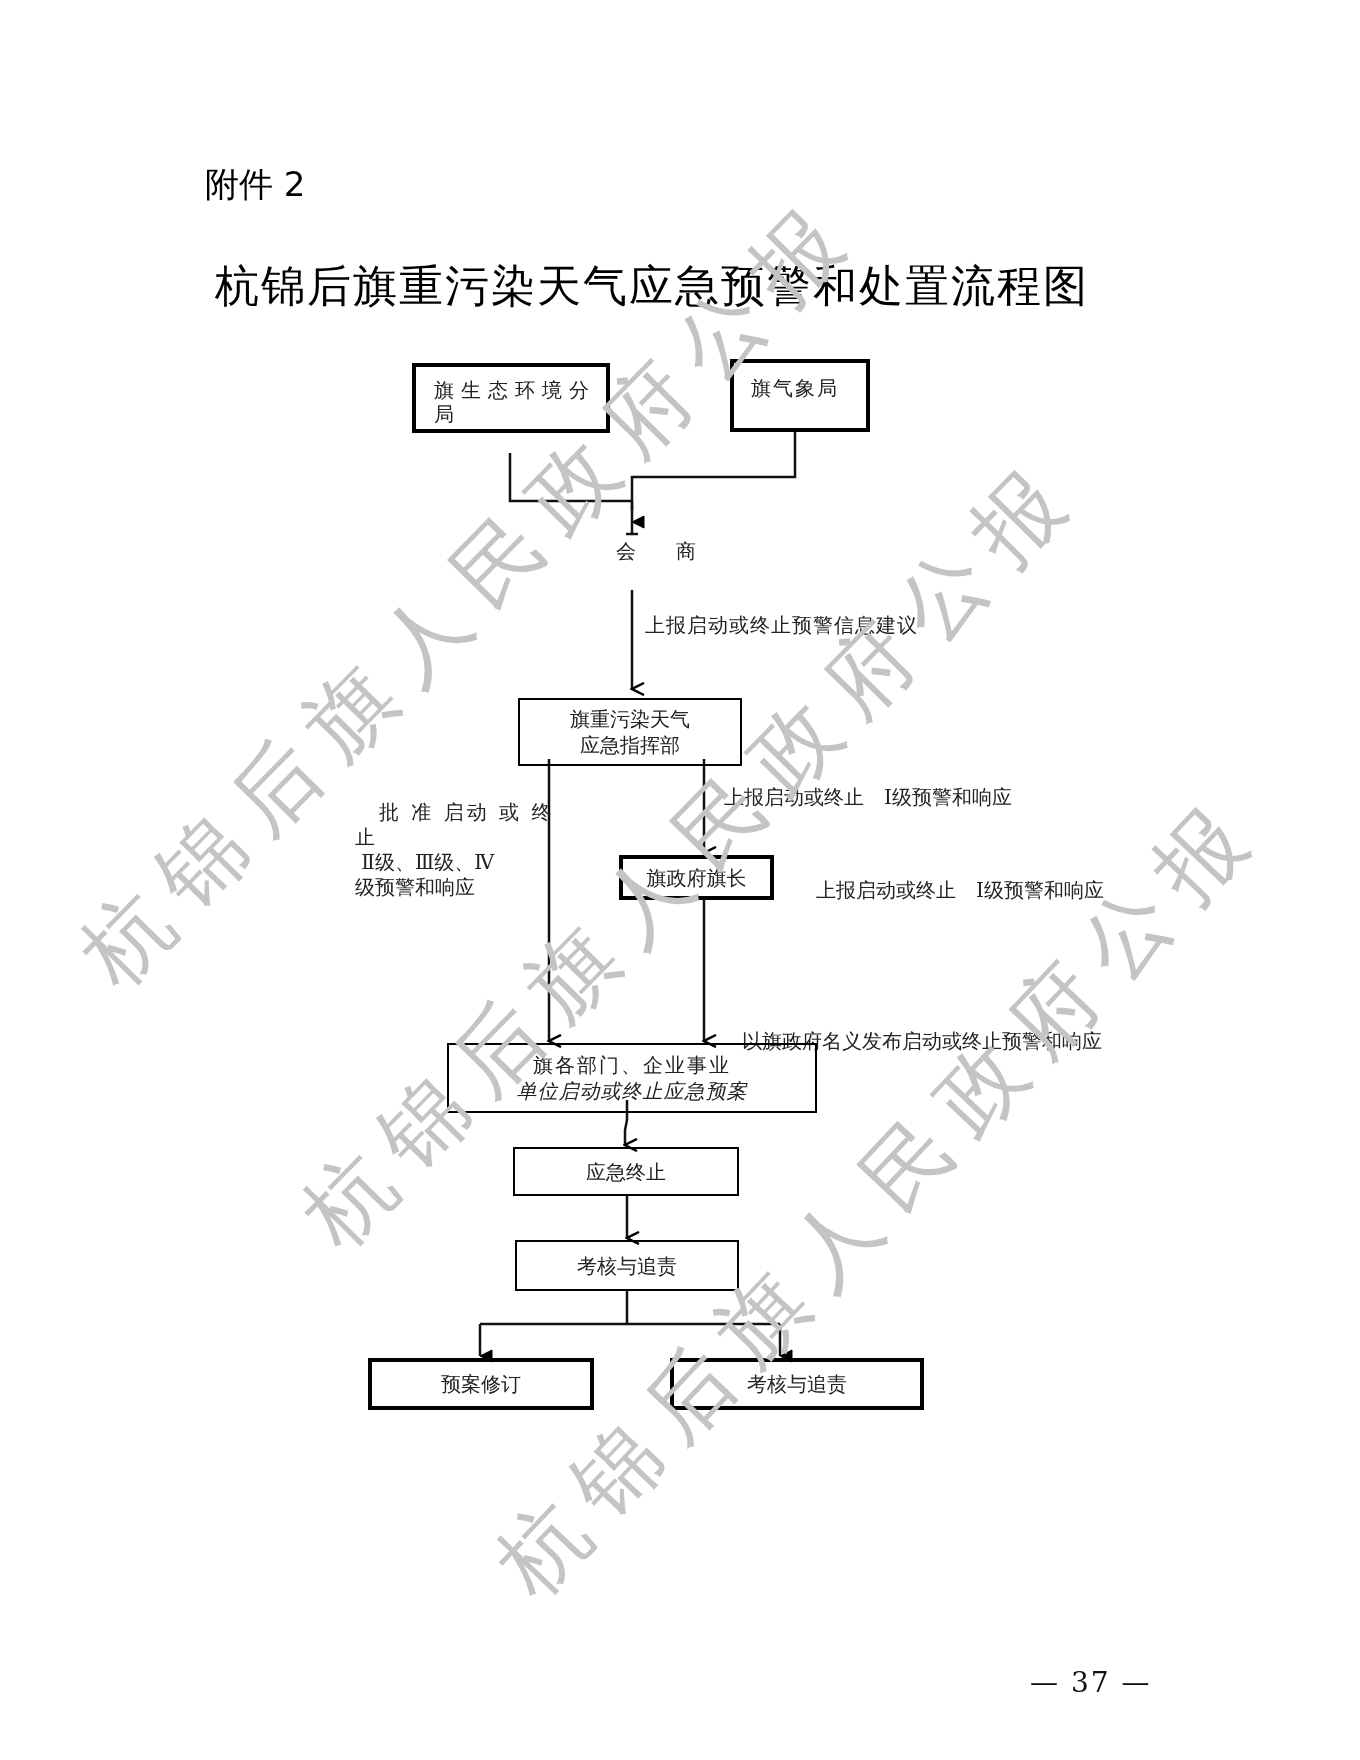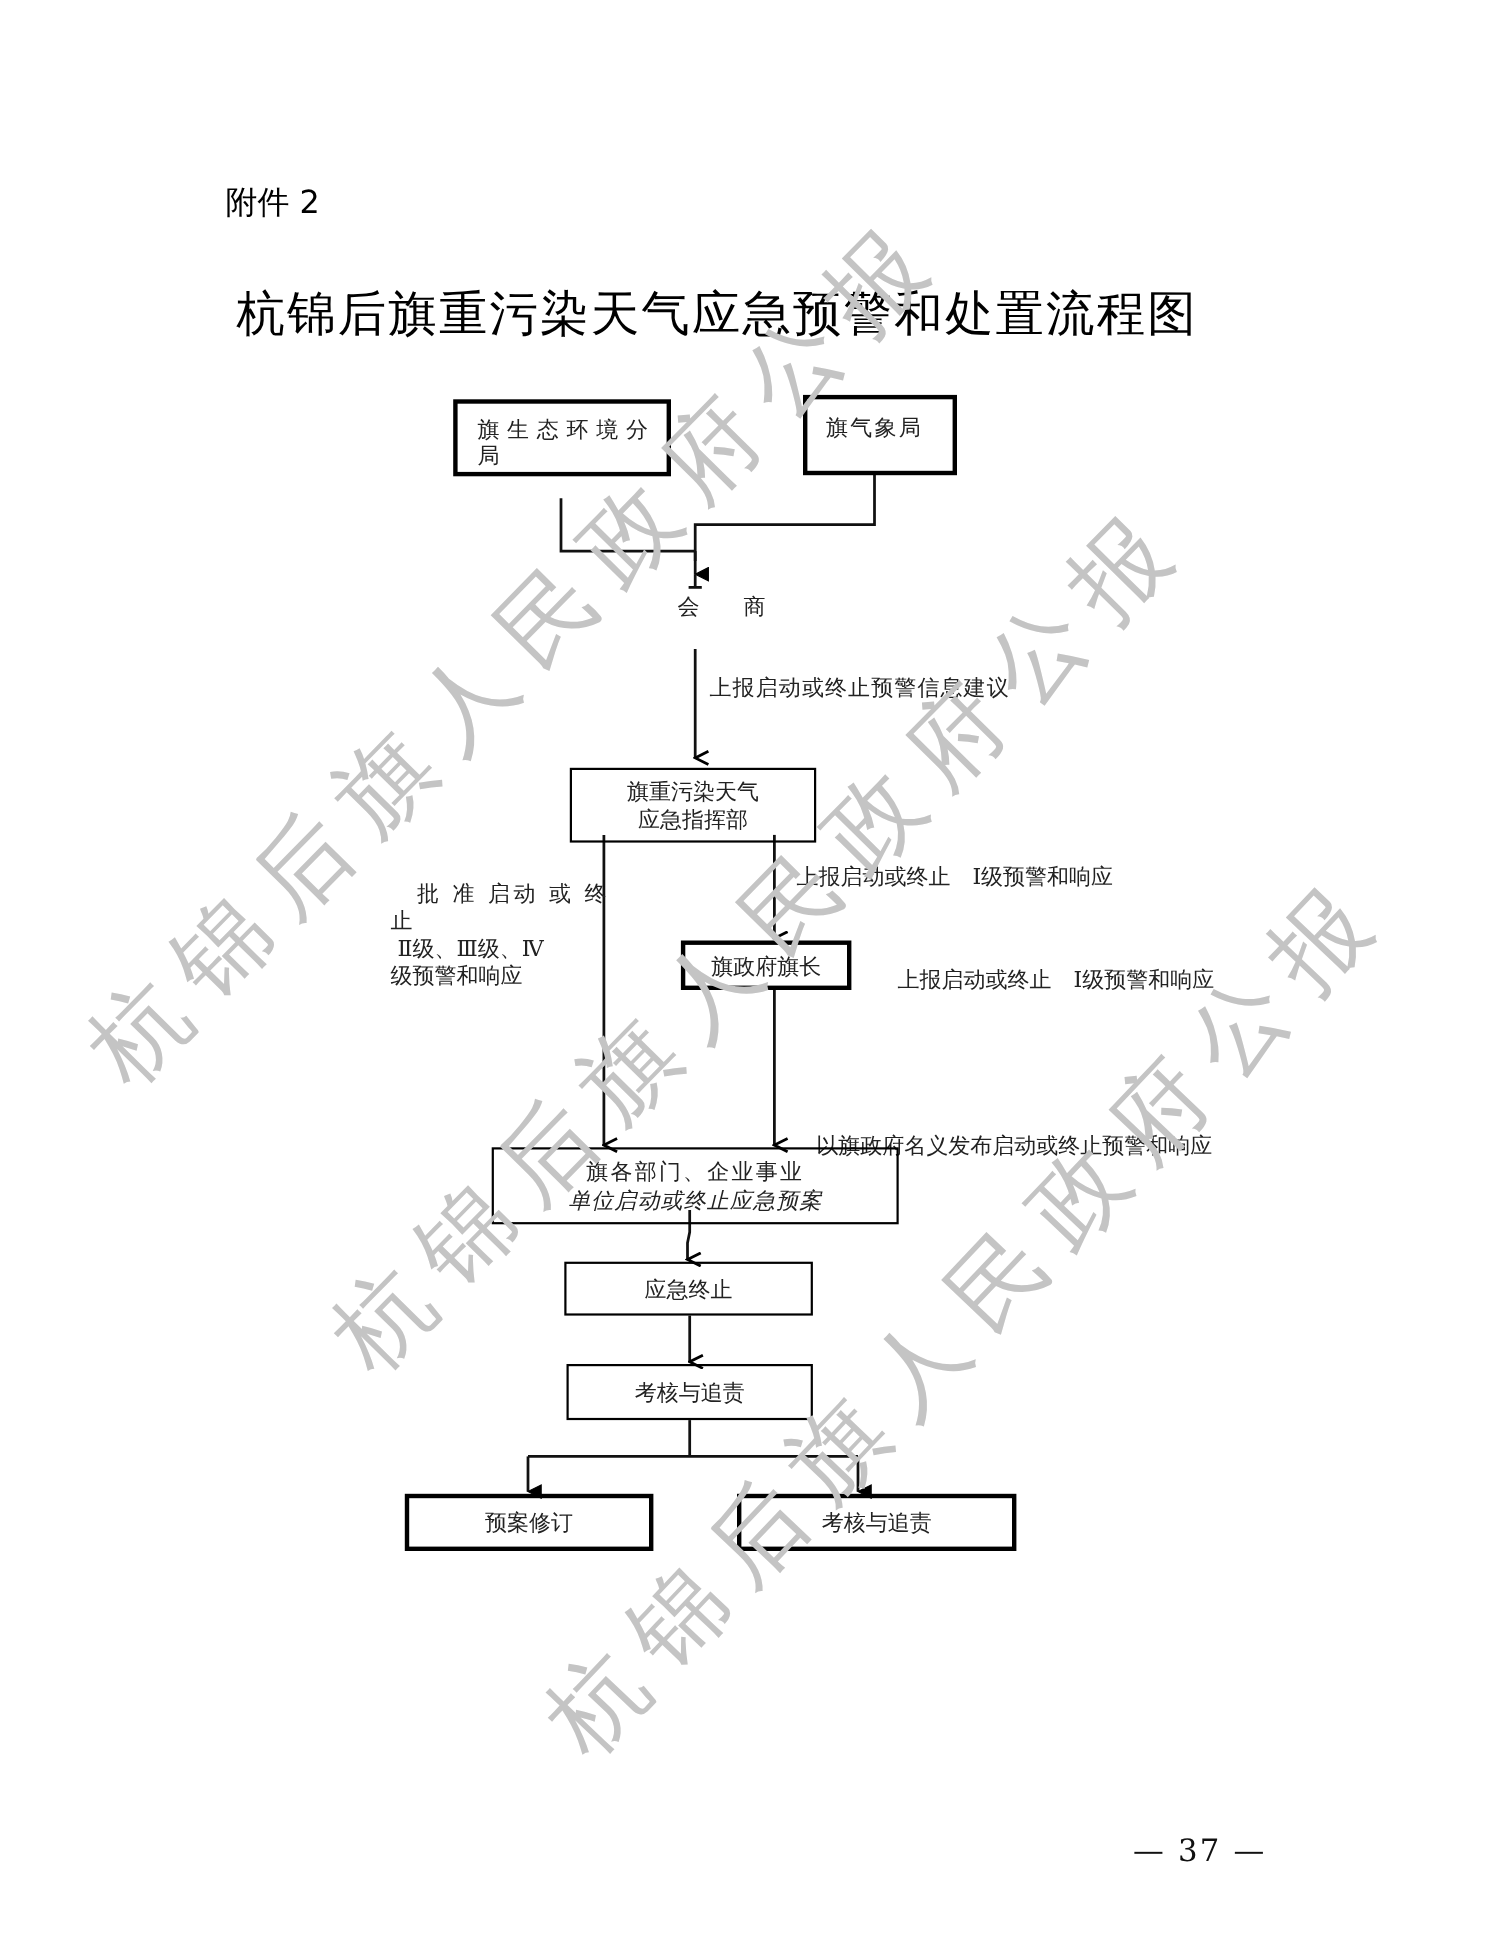--- a/index.html
+++ b/index.html
@@ -1,18 +1,18 @@
 <!DOCTYPE html>
 <html><head>
 <meta charset="utf-8">
 <style>
   html, body { margin: 0; padding: 0; background: #ffffff; }
   body { width: 1360px; height: 1760px; position: relative; overflow: hidden; font-family: "DejaVu Serif", "Liberation Serif", serif; color: #111; }
   .abs { position: absolute; }
-  .attachment { left: 205px; top: 166px; font-family: "DejaVu Sans", "Liberation Sans", sans-serif; font-size: 29px; line-height: 36px; color: #000; }
+  .attachment { left: 205px; top: 166px; font-family: "DejaVu Sans", "Liberation Sans", sans-serif; font-size: 34px; line-height: 36px; color: #000; }
   .doc-title { left: 215px; top: 258px; width: 940px; font-family: "DejaVu Sans", "Liberation Sans", sans-serif; font-size: 44px; line-height: 56px; color: #000; letter-spacing: 2px; white-space: nowrap; }
   .box { position: absolute; box-sizing: border-box; border: 2.5px solid #000; background: transparent; font-size: 20px; line-height: 26px; color: #222; }
   .box.thick { border-width: 4px; }
   .box .txt { position: absolute; }
   .center-txt { display: flex; align-items: center; justify-content: center; text-align: center; flex-direction: column; }
   .label { position: absolute; font-size: 20px; line-height: 26px; color: #222; white-space: nowrap; }
   svg.lines { position: absolute; left: 0; top: 0; width: 1360px; height: 1760px; pointer-events: none; }
   .watermark { position: absolute; font-family: "DejaVu Sans", "Liberation Sans", sans-serif; font-size: 86px; line-height: 90px; color: #c4c4c4; white-space: nowrap; letter-spacing: 20px; transform-origin: center center; pointer-events: none; z-index: 5; }
   .page-number { left: 1030px; top: 1666px; font-size: 28px; line-height: 34px; color: #111; white-space: nowrap; letter-spacing: 2px; }
 </style>

